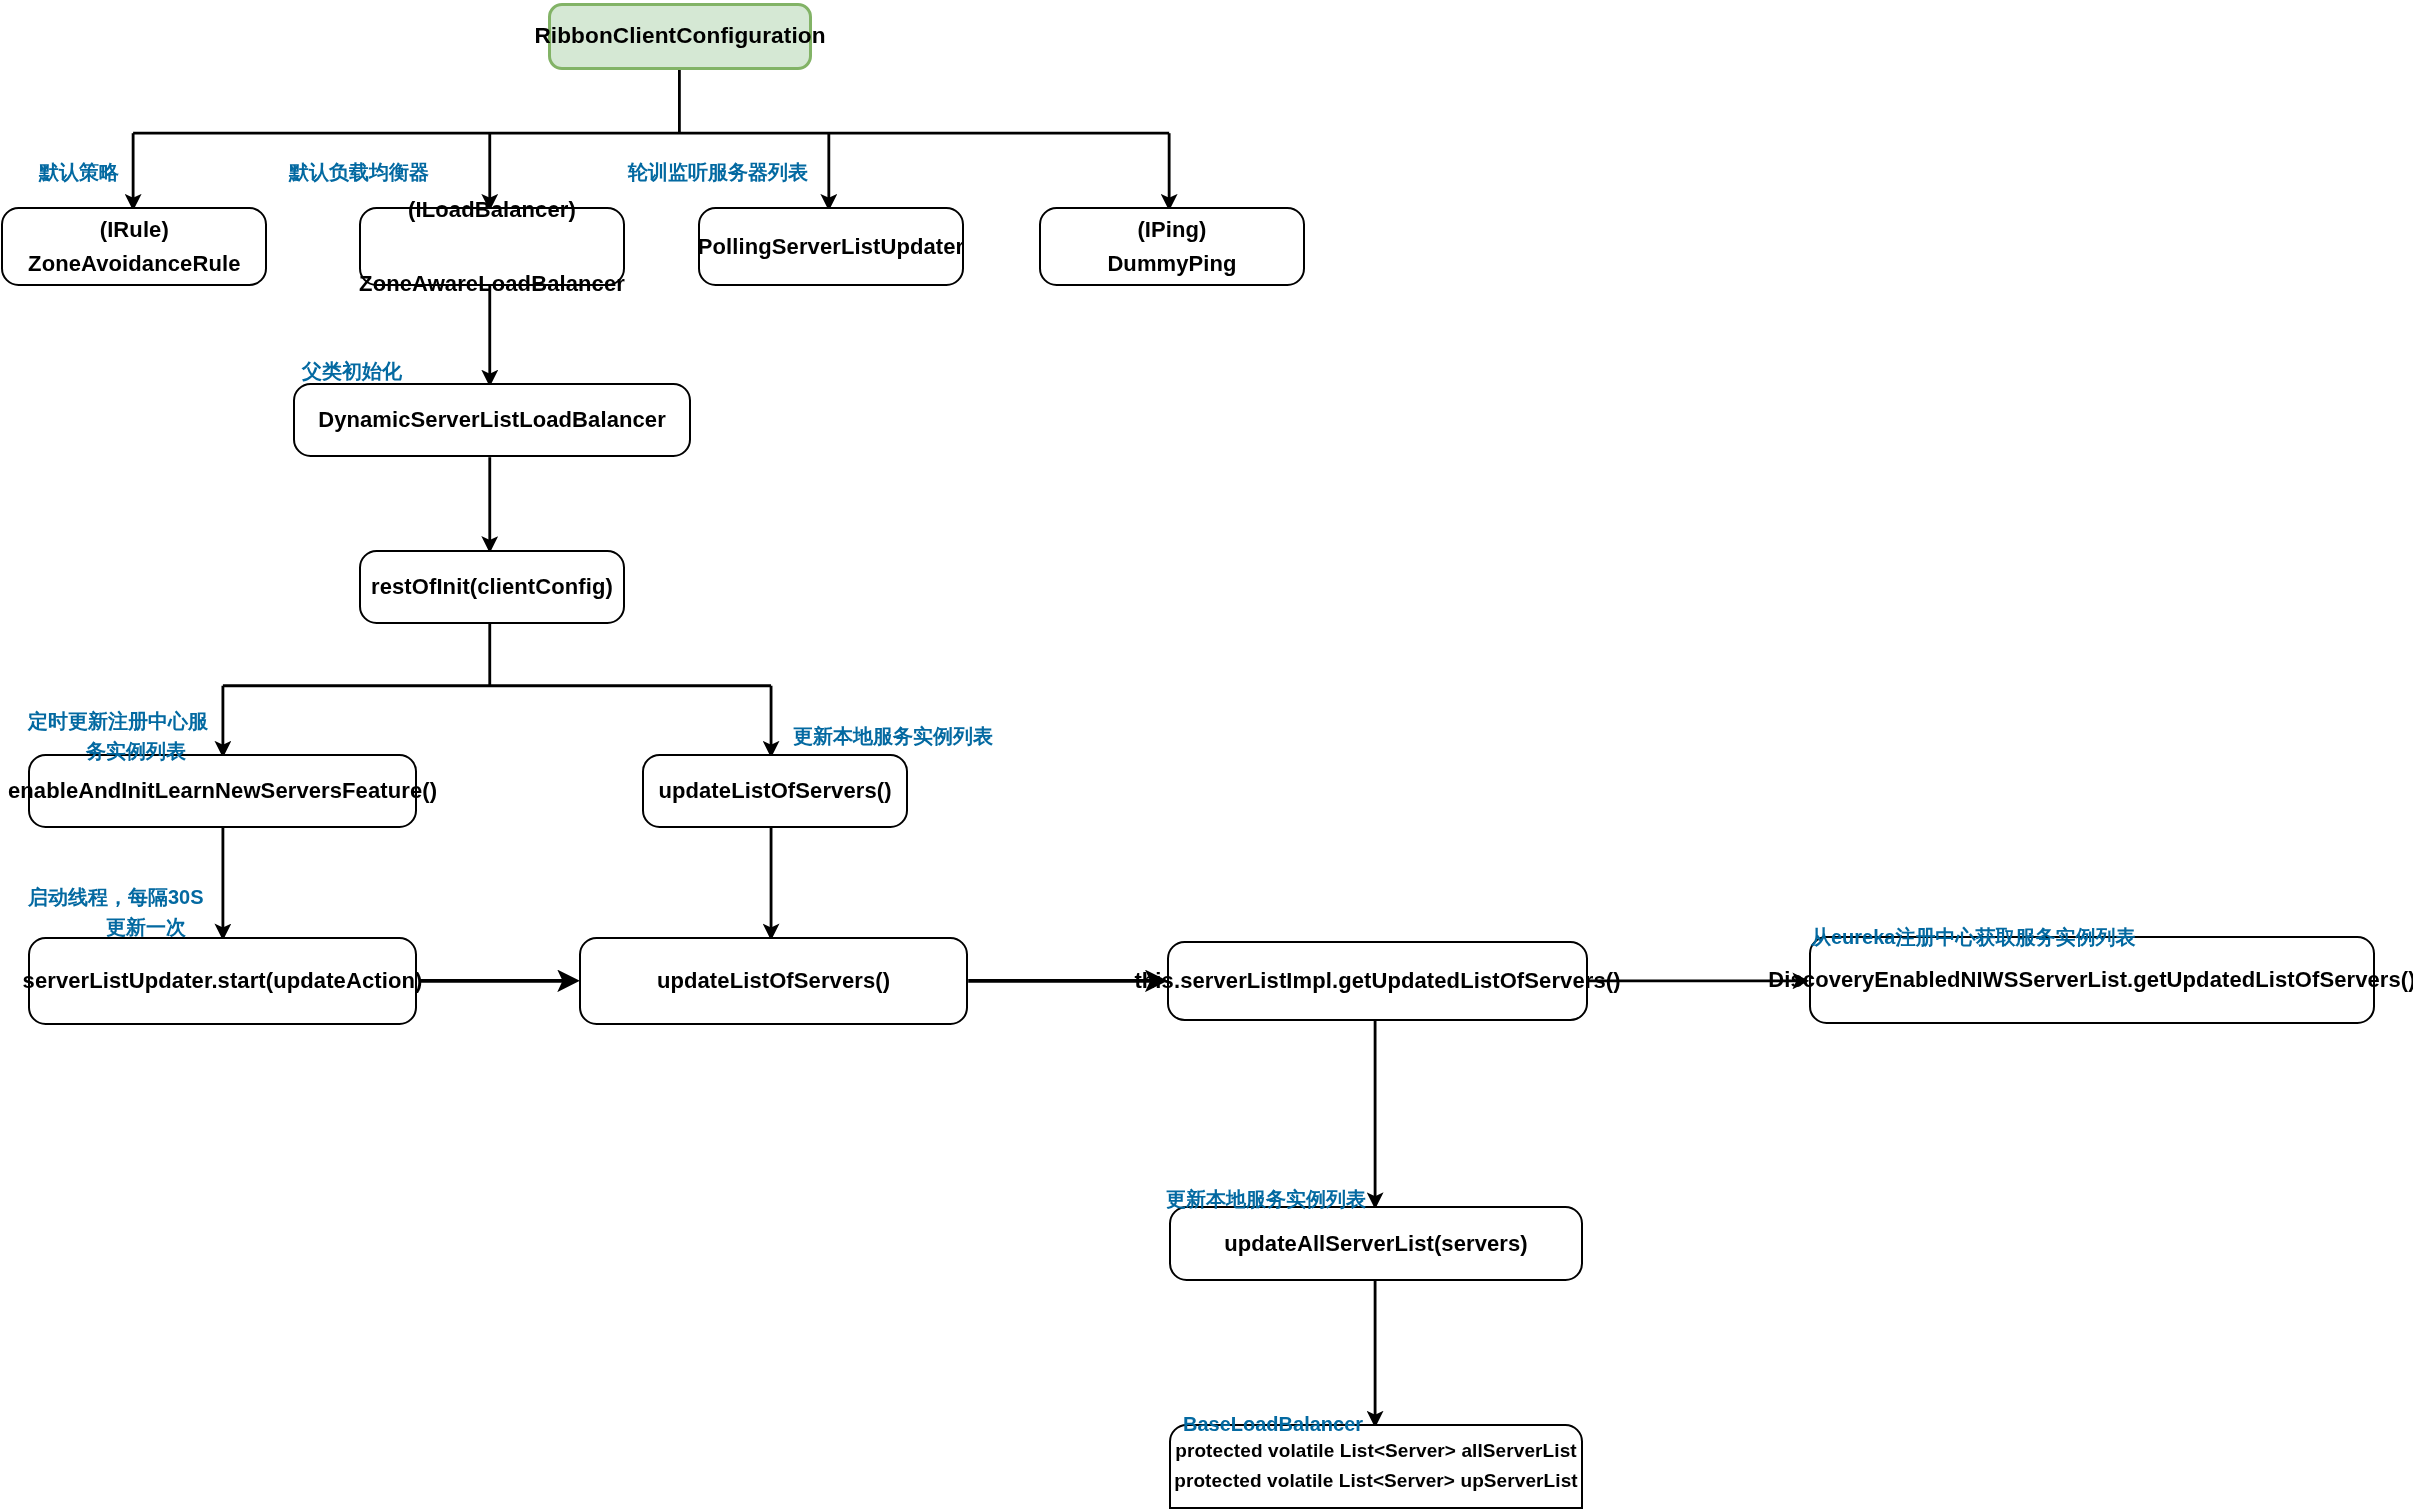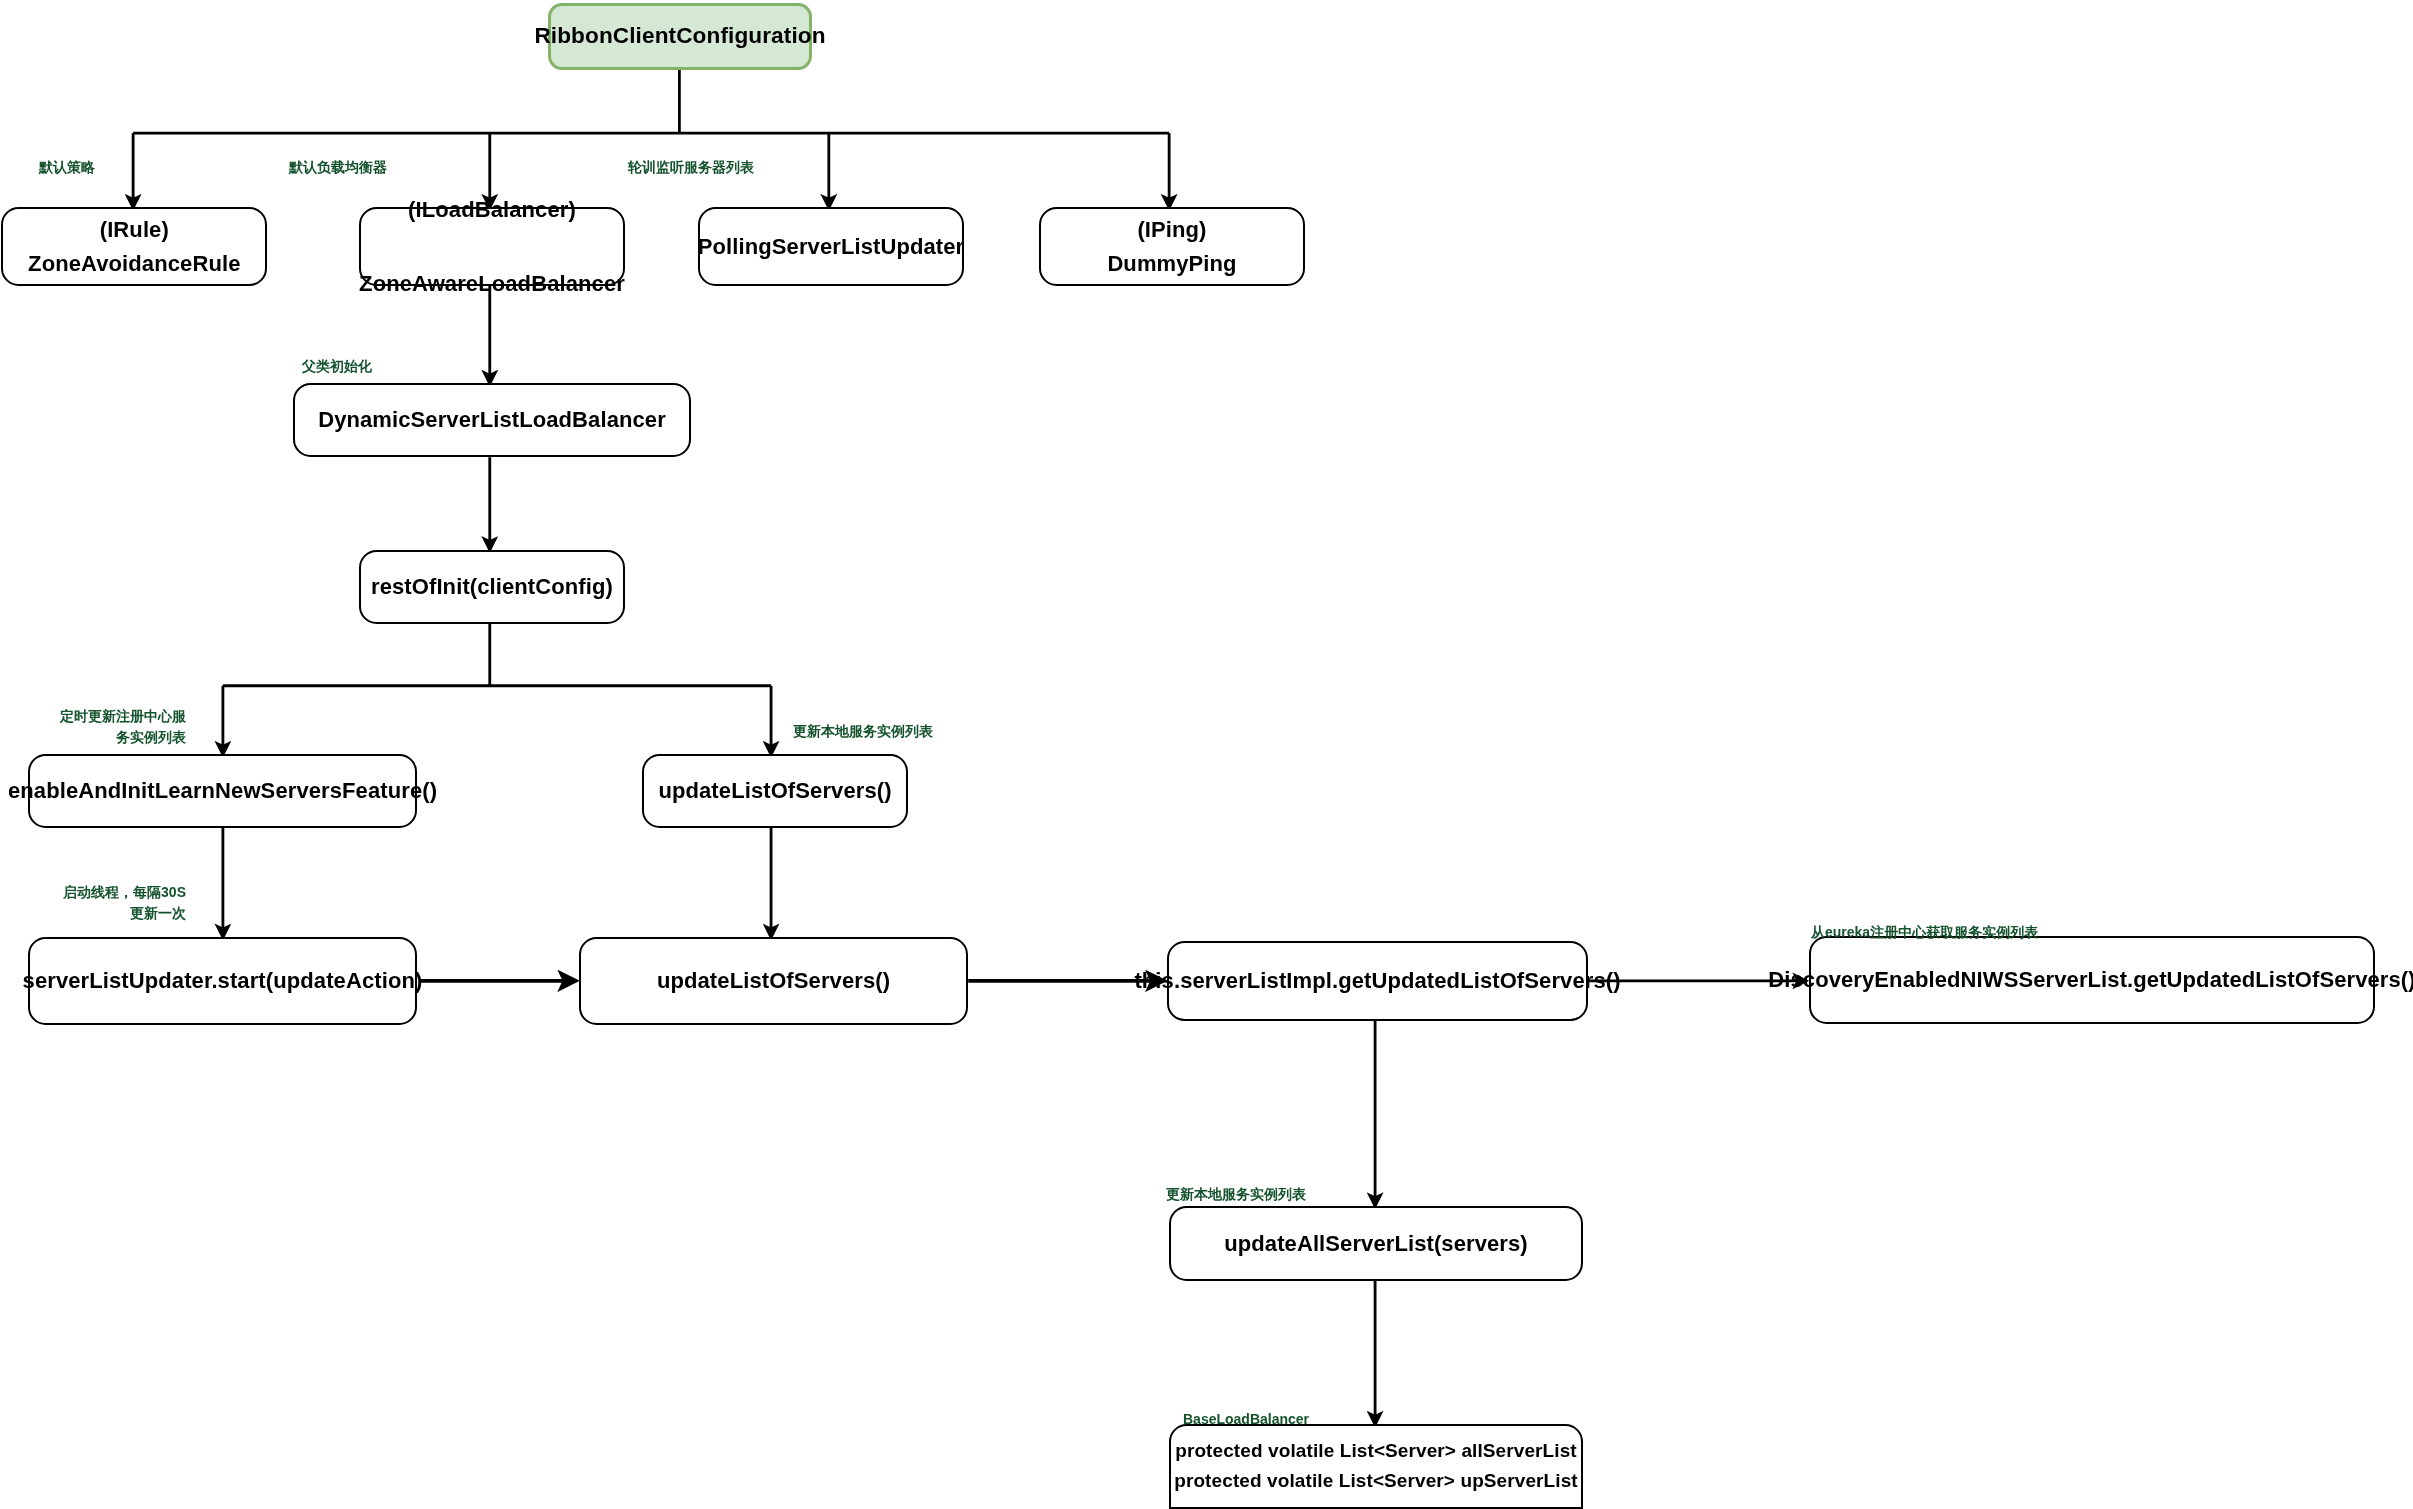--- a/index.html
+++ b/index.html
@@ -45,22 +45,22 @@
   .node.start {
     background: #d5e8d4;
     border-color: #82b366;
     border-width: 3.1px;
     border-radius: 14px;
   }
   .node .line2 { margin-top: 2.5px; }
   .node.small { font-size: 19px; }
   .edge-label {
     position: absolute;
-    color: #14532d;
-    font-size: 14px;
+    color: #0369a1;
+    font-size: 20px;
     line-height: 1.5;
     white-space: nowrap;
     z-index: 6;
   }
   .edge-label.ralign { text-align: right; }
 </style>
 </head>
 <body>
 
 <div id="canvas">

